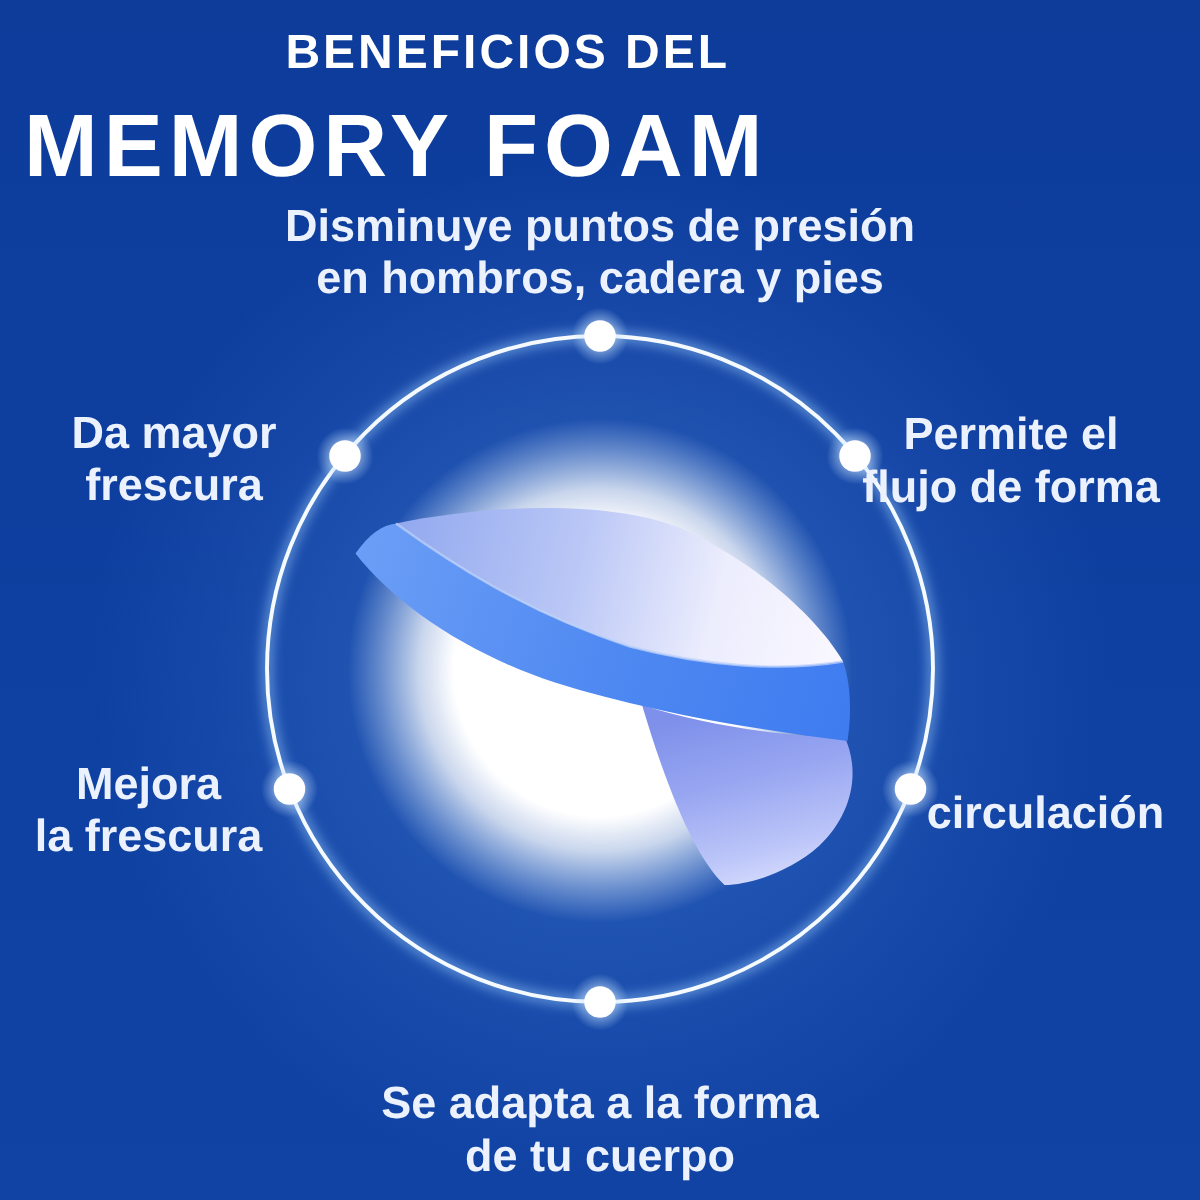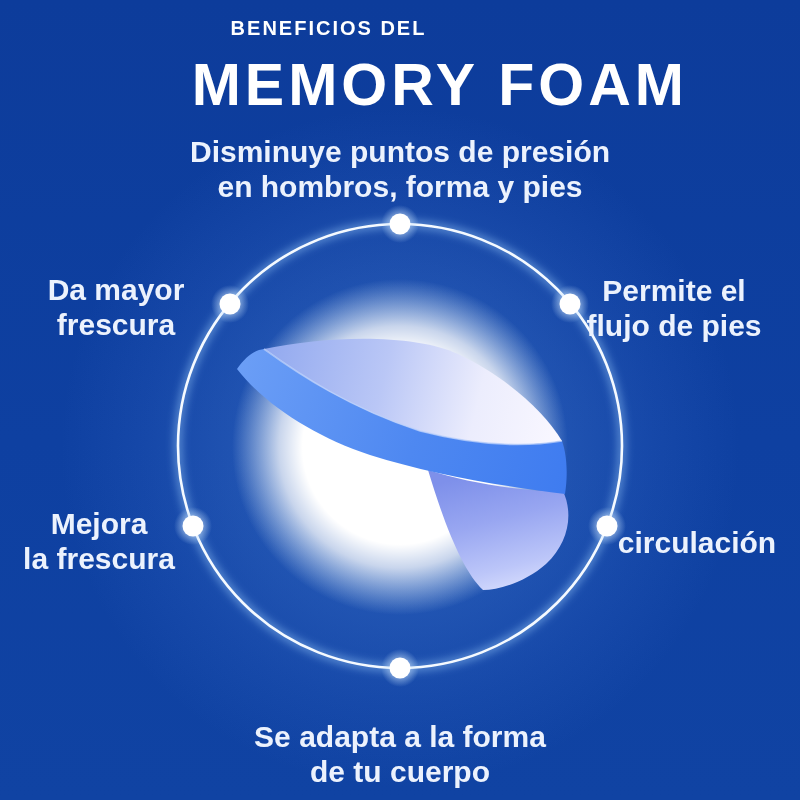--- a/index.html
+++ b/index.html
@@ -11,27 +11,27 @@
     position:relative;width:800px;height:800px;
     background:
       radial-gradient(circle 340px at 400px 447px,
         rgba(140,195,255,0.30) 0px,
         rgba(110,165,248,0.18) 170px,
         rgba(90,140,235,0.10) 255px,
         rgba(90,140,235,0.00) 340px),
       linear-gradient(180deg,#0d3c9b 0%,#0e40a1 55%,#1043a3 100%);
   }
   .kicker{
-    position:absolute;top:17px;left:4px;width:649px;margin:0;
+    position:absolute;top:17px;left:14px;width:649px;margin:0;
     text-align:center;color:#ffffff;
-    font-size:20px;font-weight:800;letter-spacing:2px;line-height:1.1;
+    font-size:32px;font-weight:800;letter-spacing:2px;line-height:1.1;
   }
   .main-title{
-    position:absolute;top:51px;left:0;width:684px;margin:4px;
-    text-align:right;color:#ffffff;
+    position:absolute;top:51px;left:0;width:684px;margin:16px;
+    text-align:left;color:#ffffff;
     font-size:59px;font-weight:800;letter-spacing:4px;line-height:1.05;
   }
   .ring-svg{position:absolute;left:0;top:0;width:800px;height:800px;}
   .benefit{
     position:absolute;transform:translate(-50%,-50%);
     color:#ecf2fd;text-align:center;
     font-size:30px;font-weight:600;line-height:1.18;
     white-space:nowrap;
   }
   .benefit span{display:block;}
@@ -140,31 +140,31 @@
       </g>
       <g>
         <circle cx="400" cy="668" r="19" fill="url(#dotGlow)"></circle>
         <circle cx="400" cy="668" r="10.5" fill="#ffffff"></circle>
       </g>
     </g>
   </svg>
 
   <div class="benefit pos-top">
     <span>Disminuye puntos de presión</span>
-    <span>en hombros, forma y pies</span>
+    <span>en hombros, cadera y pies</span>
   </div>
 
   <div class="benefit pos-upper-left">
     <span>Da mayor</span>
     <span>frescura</span>
   </div>
 
   <div class="benefit pos-upper-right">
     <span>Permite el</span>
-    <span>flujo de pies</span>
+    <span>flujo de forma</span>
   </div>
 
   <div class="benefit pos-lower-left">
     <span>Mejora</span>
     <span>la frescura</span>
   </div>
 
   <div class="benefit pos-lower-right">
     <span>circulación</span>
   </div>

